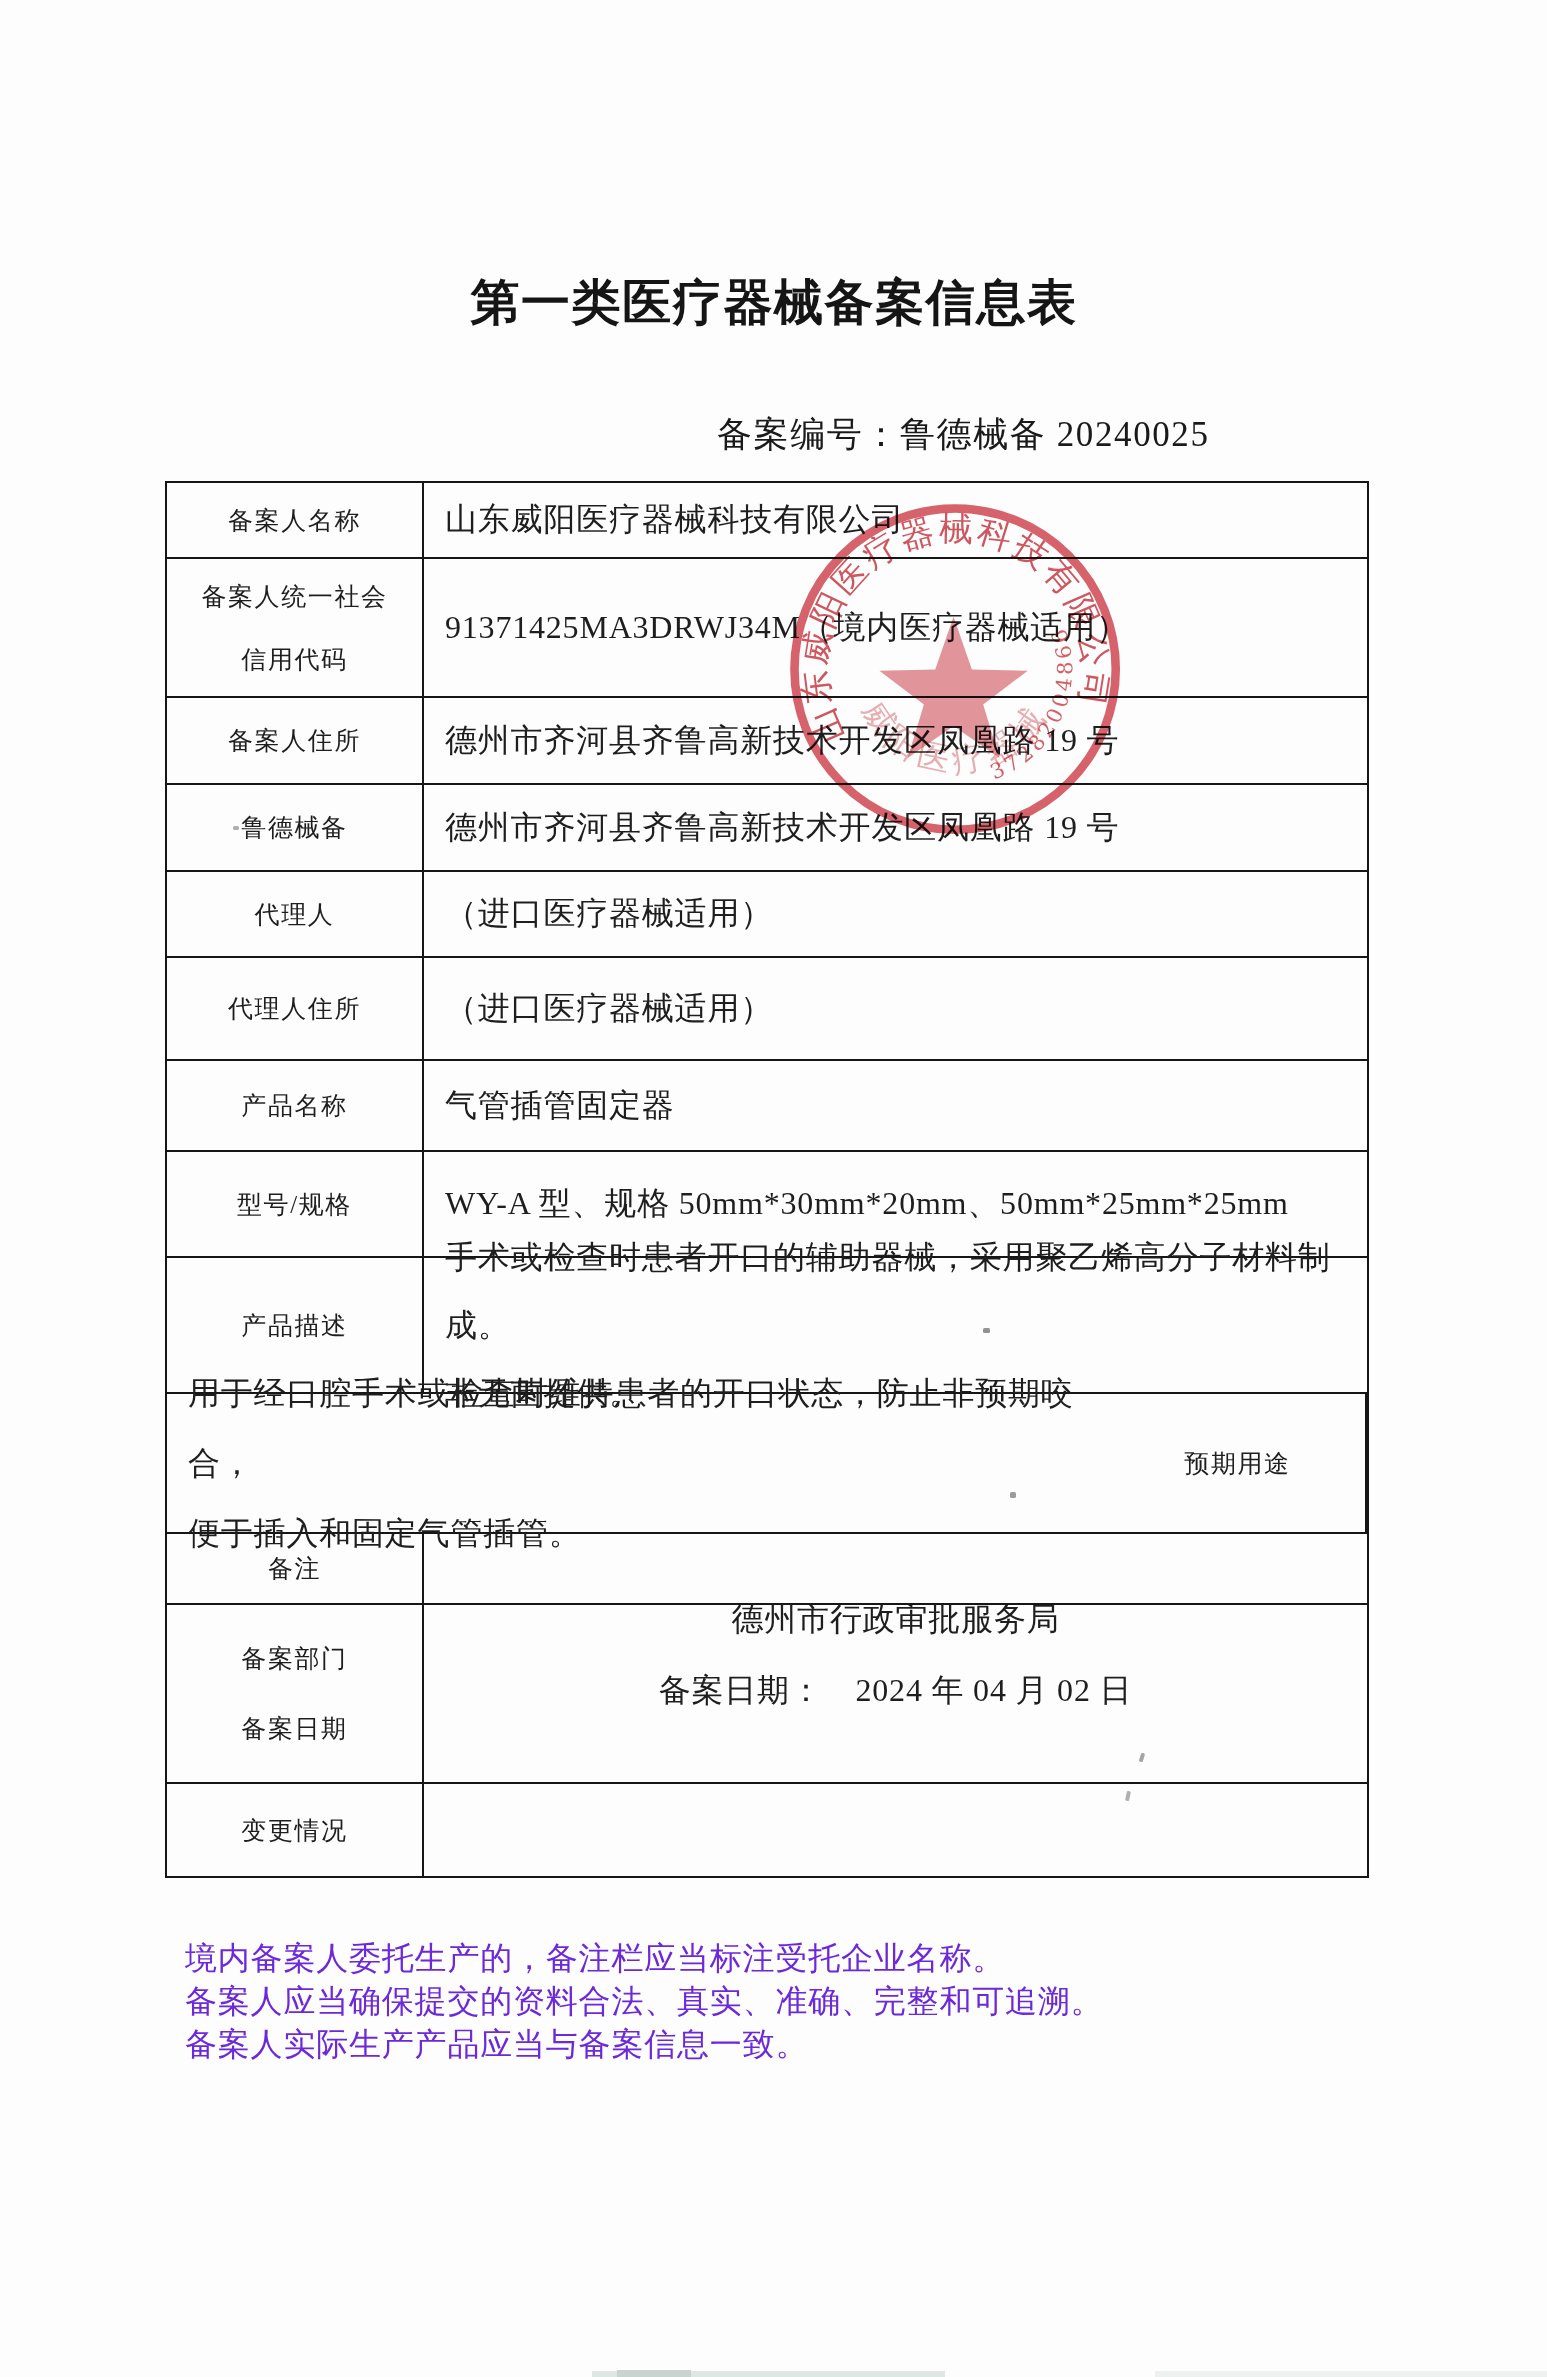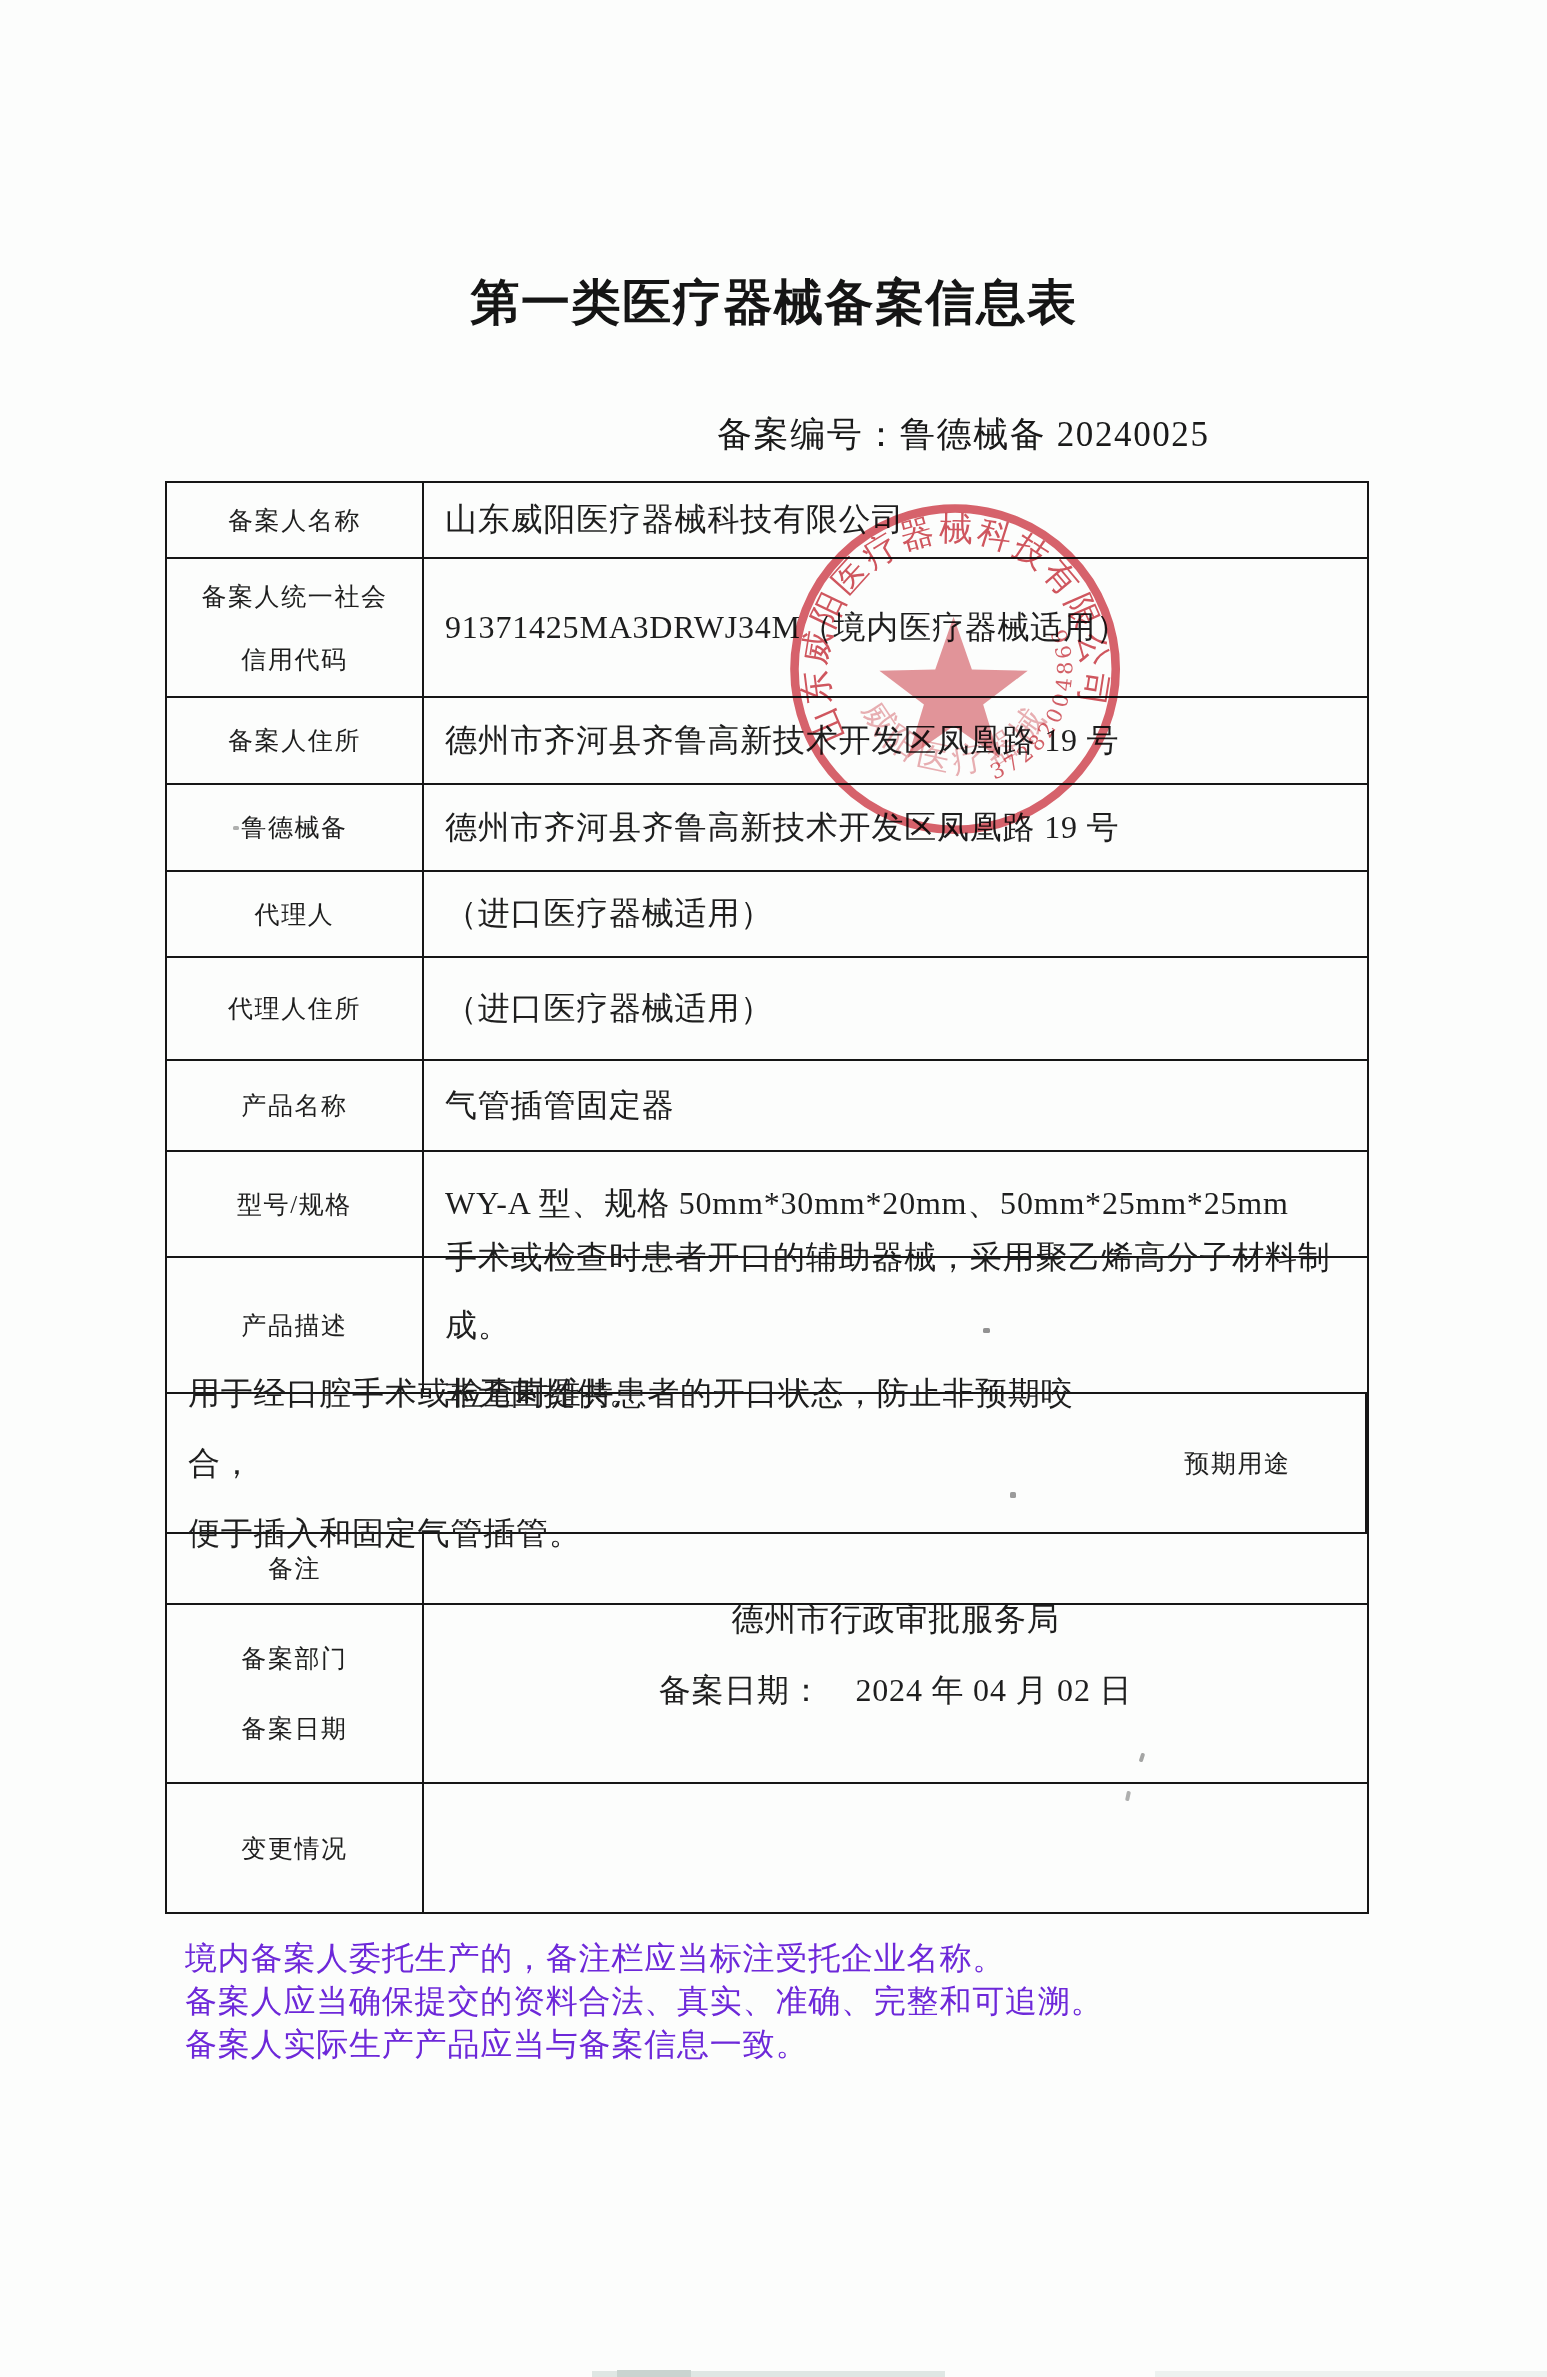--- a/index.html
+++ b/index.html
@@ -28,21 +28,21 @@
     display:flex;flex-direction:column;align-items:center;justify-content:center;
     text-align:right;font-size:25px;letter-spacing:1.6px;
   }
   .cell.value{
     flex:1;display:flex;flex-direction:column;justify-content:center;
     padding-left:21px;font-size:32px;letter-spacing:0.8px;
   }
   .r0{height:76px}.r1{height:139px}.r2{height:87px}.r3{height:87px}
   .r4{height:86px}.r5{height:103px}.r6{height:91px}.r7{height:106px}
   .r8{height:136px}.r9{height:140px}.r10{height:71px}.r11{height:179px}
-  .r12{height:128px}
+  .r12{height:92px}
   .r1 .cell.label{line-height:63px;}
   .r8 .cell.value{line-height:68px;}
   .r9 .cell.value{line-height:70px;}
   .r11 .cell.label{line-height:70px;}
   .r11 .cell.value{line-height:71px;padding-bottom:78px;padding-left:0;text-align:center;}
   .footer-notes{
     position:absolute;left:185px;top:1937px;
     font-size:32px;letter-spacing:0.8px;line-height:43px;color:#6d28d9;
   }
   .stamp{

